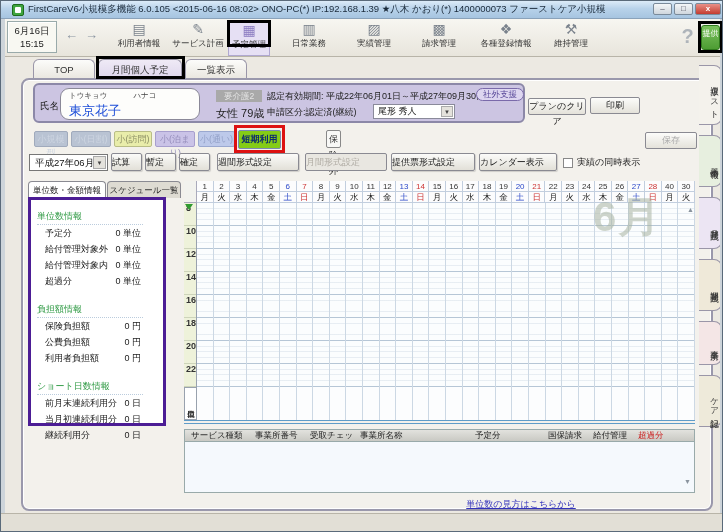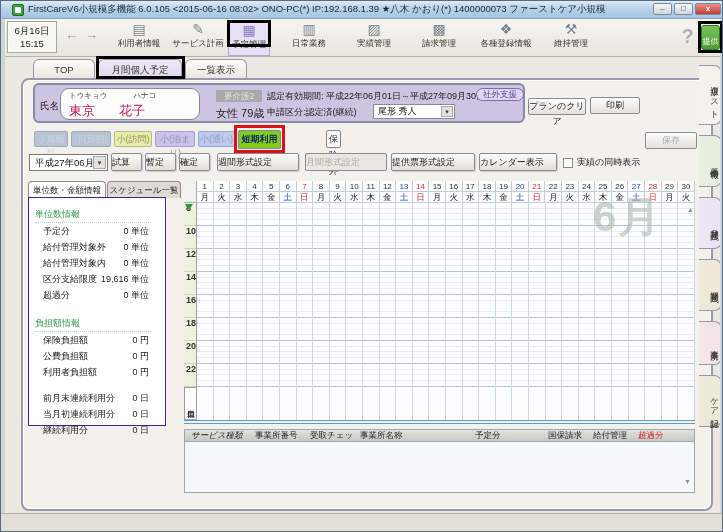--- a/index.html
+++ b/index.html
@@ -30,42 +30,42 @@
   .navarrow { position:absolute; top:8px; font-size:13px; color:#8a94a0; cursor:default; }
   .nav-item { position:absolute; top:1px; height:36px; text-align:center; }
   .nav-item .nav-icon { display:block; font-size:14px; line-height:18px; height:18px; color:#7a828c; }
   .nav-item .nav-label { display:block; font-size:8.5px; color:#333; line-height:10px; }
   .nav-item.active { background:#e6e0f4; border:1px solid #b0a8d0; }
   .nav-item.active .nav-icon { color:#8a7ac0; }
   .helpbtn { position:absolute; left:678px; top:4px; width:17px; height:26px; color:#aeb4ba;
     font-size:20px; font-weight:bold; text-align:center; line-height:26px; }
   .providebtn { position:absolute; left:700px; top:24px; width:19px; height:25px;
     background:linear-gradient(#7cc25e,#4d9c33); border:1px solid #2f7a1c; border-radius:3px;
-    color:#fff; font-size:8px; text-align:center; line-height:11px; padding-top:10px; }
+    color:#fff; font-size:8px; text-align:center; line-height:11px; padding-top:2px; }
 
   
   .pagetabs { position:absolute; left:0; top:56px; width:723px; height:22px;text-decoration:underline; }
   .ptab { position:absolute; top:2px; height:20px; border:1px solid #9a96a8; border-bottom:none;
     border-radius:6px 6px 0 0; background:linear-gradient(#fcfcfa,#e9e6df); font-size:9.5px;
     text-align:center; line-height:19px; color:#333; }
   .ptab.sel { background:linear-gradient(#efeaf6,#ded6ec); }
 
   
   .mainpanel { position:absolute; left:20px; top:77px; width:692px; height:433px;
     background:#f3f1ec; border:2px solid #9a98ac; border-radius:8px;
     box-shadow:inset 0 0 0 1px #fff; }
 
   
   .patientbar { position:absolute; left:32px; top:82px; width:492px; height:40px;
     background:#ccc5e2; border:2px solid #8c88a8; border-radius:6px; }
   .fname-label { position:absolute; left:5px; top:15px; font-size:9.5px; color:#222; }
   .namebox { position:absolute; left:25px; top:3px; width:140px; height:32px; background:#fdfdfb;
     border:1.5px solid #8a8898; border-radius:9px; padding:2px 8px; }
   .furigana { font-size:7.5px; color:#444; display:flex; gap:26px; }
-  .realname { font-size:13px; color:#be185d; display:flex; gap:24px; margin-top:1px; }
+  .realname { font-size:13px; color:#1d4ed8; display:flex; margin-top:1px; }
   .carebadge { position:absolute; left:181px; top:5px; width:46px; height:12px; background:#a9a9a9;
     color:#e4e4e4; font-size:8.5px; text-align:center; line-height:12px; }
   .genderage { position:absolute; left:181px; top:21px; font-size:11px; color:#222; }
   .certperiod { position:absolute; left:232px; top:5px; font-size:9px; color:#222; white-space:nowrap; }
   .appcat { position:absolute; left:232px; top:21px; font-size:9px; color:#222; }
   .staffdd { position:absolute; left:338px; top:19px; width:82px; height:15px; background:#fff;
     border:1px solid #8a8a9a; font-size:9px; line-height:13px; padding-left:4px; color:#111; }
   .staffdd .dda { position:absolute; right:1px; top:1px; width:12px; height:11px; background:#e4e2dc;
     border:1px solid #aaa; font-size:6px; text-align:center; line-height:11px; color:#444; }
   .extbadge { position:absolute; left:441px; top:3px; width:48px; height:13px; background:#ddd6f0;
@@ -98,21 +98,21 @@
   .chkrow { position:absolute; left:562px; top:155px; display:flex; align-items:center; gap:4px; }
   .chkbox { width:10px; height:10px; background:#fff; border:1px solid #888; }
   .chklabel { font-size:9px; color:#222; }
 
   
   .lp-tab { position:absolute; top:180px; height:17px; border:1px solid #8a8a92; border-bottom:none;
     border-radius:4px 4px 0 0; font-size:8.5px; text-align:center; line-height:16px; color:#222; }
   .lp-tab.sel { background:#fff; }
   .lp-tab.unsel { background:#dedbd2; }
   .lp-body { position:absolute; left:27px; top:196px; width:138px; height:229px; background:#fff;
-    border:1px solid #4c1d95; padding:6px 14px 0 6px; }
+    border:3px solid #4c1d95; padding:6px 20px 0 6px; }
   .lp-section-title { font-size:9px; color:#2f9a44; margin-top:4px; border-bottom:1px dotted #bcd;
     padding-bottom:1px; }
   .lp-row { display:flex; justify-content:space-between; font-size:9px; color:#222;
     padding:2px 2px 1px 8px; }
   .lp-gap { height:10px; }
 
   
   .cal-dates, .cal-wdays { position:absolute; left:196px; width:498px; display:flex; }
   .cal-dates { top:180px; height:11px; }
   .cal-wdays { top:191px; height:11px; }
@@ -305,42 +305,39 @@
       </div>
       <div class="lp-row">
         <span>給付管理対象外</span>
         <span>0 単位</span>
       </div>
       <div class="lp-row">
         <span>給付管理対象内</span>
         <span>0 単位</span>
       </div>
       <div class="lp-row">
-        <span>区分支給限度</span>
-        <span>19,616 単位</span>
-      </div>
-      <div class="lp-row">
         <span>超過分</span>
         <span>0 単位</span>
       </div>
       <div class="lp-gap"></div>
       <div class="lp-section-title">負担額情報</div>
       <div class="lp-row">
         <span>保険負担額</span>
         <span>0 円</span>
       </div>
       <div class="lp-row">
         <span>公費負担額</span>
         <span>0 円</span>
       </div>
       <div class="lp-row">
         <span>利用者負担額</span>
         <span>0 円</span>
       </div>
       <div class="lp-gap"></div>
+      <div class="lp-section-title">ショート日数情報</div>
       <div class="lp-row">
         <span>前月末連続利用分</span>
         <span>0 日</span>
       </div>
       <div class="lp-row">
         <span>当月初連続利用分</span>
         <span>0 日</span>
       </div>
       <div class="lp-row">
         <span>継続利用分</span>
@@ -372,21 +369,21 @@
       <div class="cal-cell">19</div>
       <div class="cal-cell wd-sat">20</div>
       <div class="cal-cell wd-sun">21</div>
       <div class="cal-cell">22</div>
       <div class="cal-cell">23</div>
       <div class="cal-cell">24</div>
       <div class="cal-cell">25</div>
       <div class="cal-cell">26</div>
       <div class="cal-cell wd-sat">27</div>
       <div class="cal-cell wd-sun">28</div>
-      <div class="cal-cell">29</div>
+      <div class="cal-cell">40</div>
       <div class="cal-cell">30</div>
     </div>
   <div class="cal-wdays" id="calwdays">
       <div class="cal-cell">月</div>
       <div class="cal-cell">火</div>
       <div class="cal-cell">水</div>
       <div class="cal-cell">木</div>
       <div class="cal-cell">金</div>
       <div class="cal-cell wd-sat">土</div>
       <div class="cal-cell wd-sun">日</div>
@@ -427,32 +424,33 @@
   <div class="cal-grid"></div>
   <div class="dayunit-zone"></div>
   <div class="dayunit-label">日単位</div>
   <div class="blue-line" style="top:419px;"></div>
   <div class="blue-line" style="top:422px;"></div>
   <div class="watermark">6月</div>
   <div class="cal-marker"></div>
   <div class="scroll-arrow" style="left:686px; top:205px;">▲</div>
 
   <div class="btable-head" id="bthead">
-      <div class="bth" style="width: 64px; flex: 0 0 64px; font-style: italic;">サービス種類</div>
+      <div class="bth" style="width: 64px; flex: 0 0 64px;">サービス種類</div>
       <div class="bth" style="width: 55px; flex: 0 0 55px;">事業所番号</div>
       <div class="bth" style="width: 50px; flex: 0 0 50px;">受取チェック</div>
       <div class="bth" style="width: 115px; flex: 0 0 115px;">事業所名称</div>
       <div class="bth" style="width: 73px; flex: 0 0 73px;">予定分</div>
       <div class="bth" style="width: 45px; flex: 0 0 45px;">国保請求</div>
       <div class="bth" style="width: 45px; flex: 0 0 45px;">給付管理</div>
       <div class="bth red" style="width: 40px; flex: 0 0 40px;">超過分</div>
     </div>
   <div class="btable-body"></div>
   <div class="scroll-arrow" style="left:683px; top:477px;">▼</div>
 
+  <div class="footer-link">単位数の見方はこちらから</div>
 
   <div id="rtabs">
       <div class="rtab" style="top: 64px; height: 60px; background: rgb(244, 242, 236);">選択リスト</div>
       <div class="rtab" style="top: 134px; height: 52px; background: rgb(231, 239, 223);">基本情報</div>
       <div class="rtab" style="top: 196px; height: 52px; background: rgb(236, 229, 243);">月間形式</div>
       <div class="rtab" style="top: 258px; height: 52px; background: rgb(239, 233, 217);">週間形式</div>
       <div class="rtab" style="top: 320px; height: 44px; background: rgb(244, 230, 230);">事業所</div>
       <div class="rtab" style="top: 374px; height: 52px; background: rgb(238, 234, 218);">ケア記録</div>
     </div>
 

